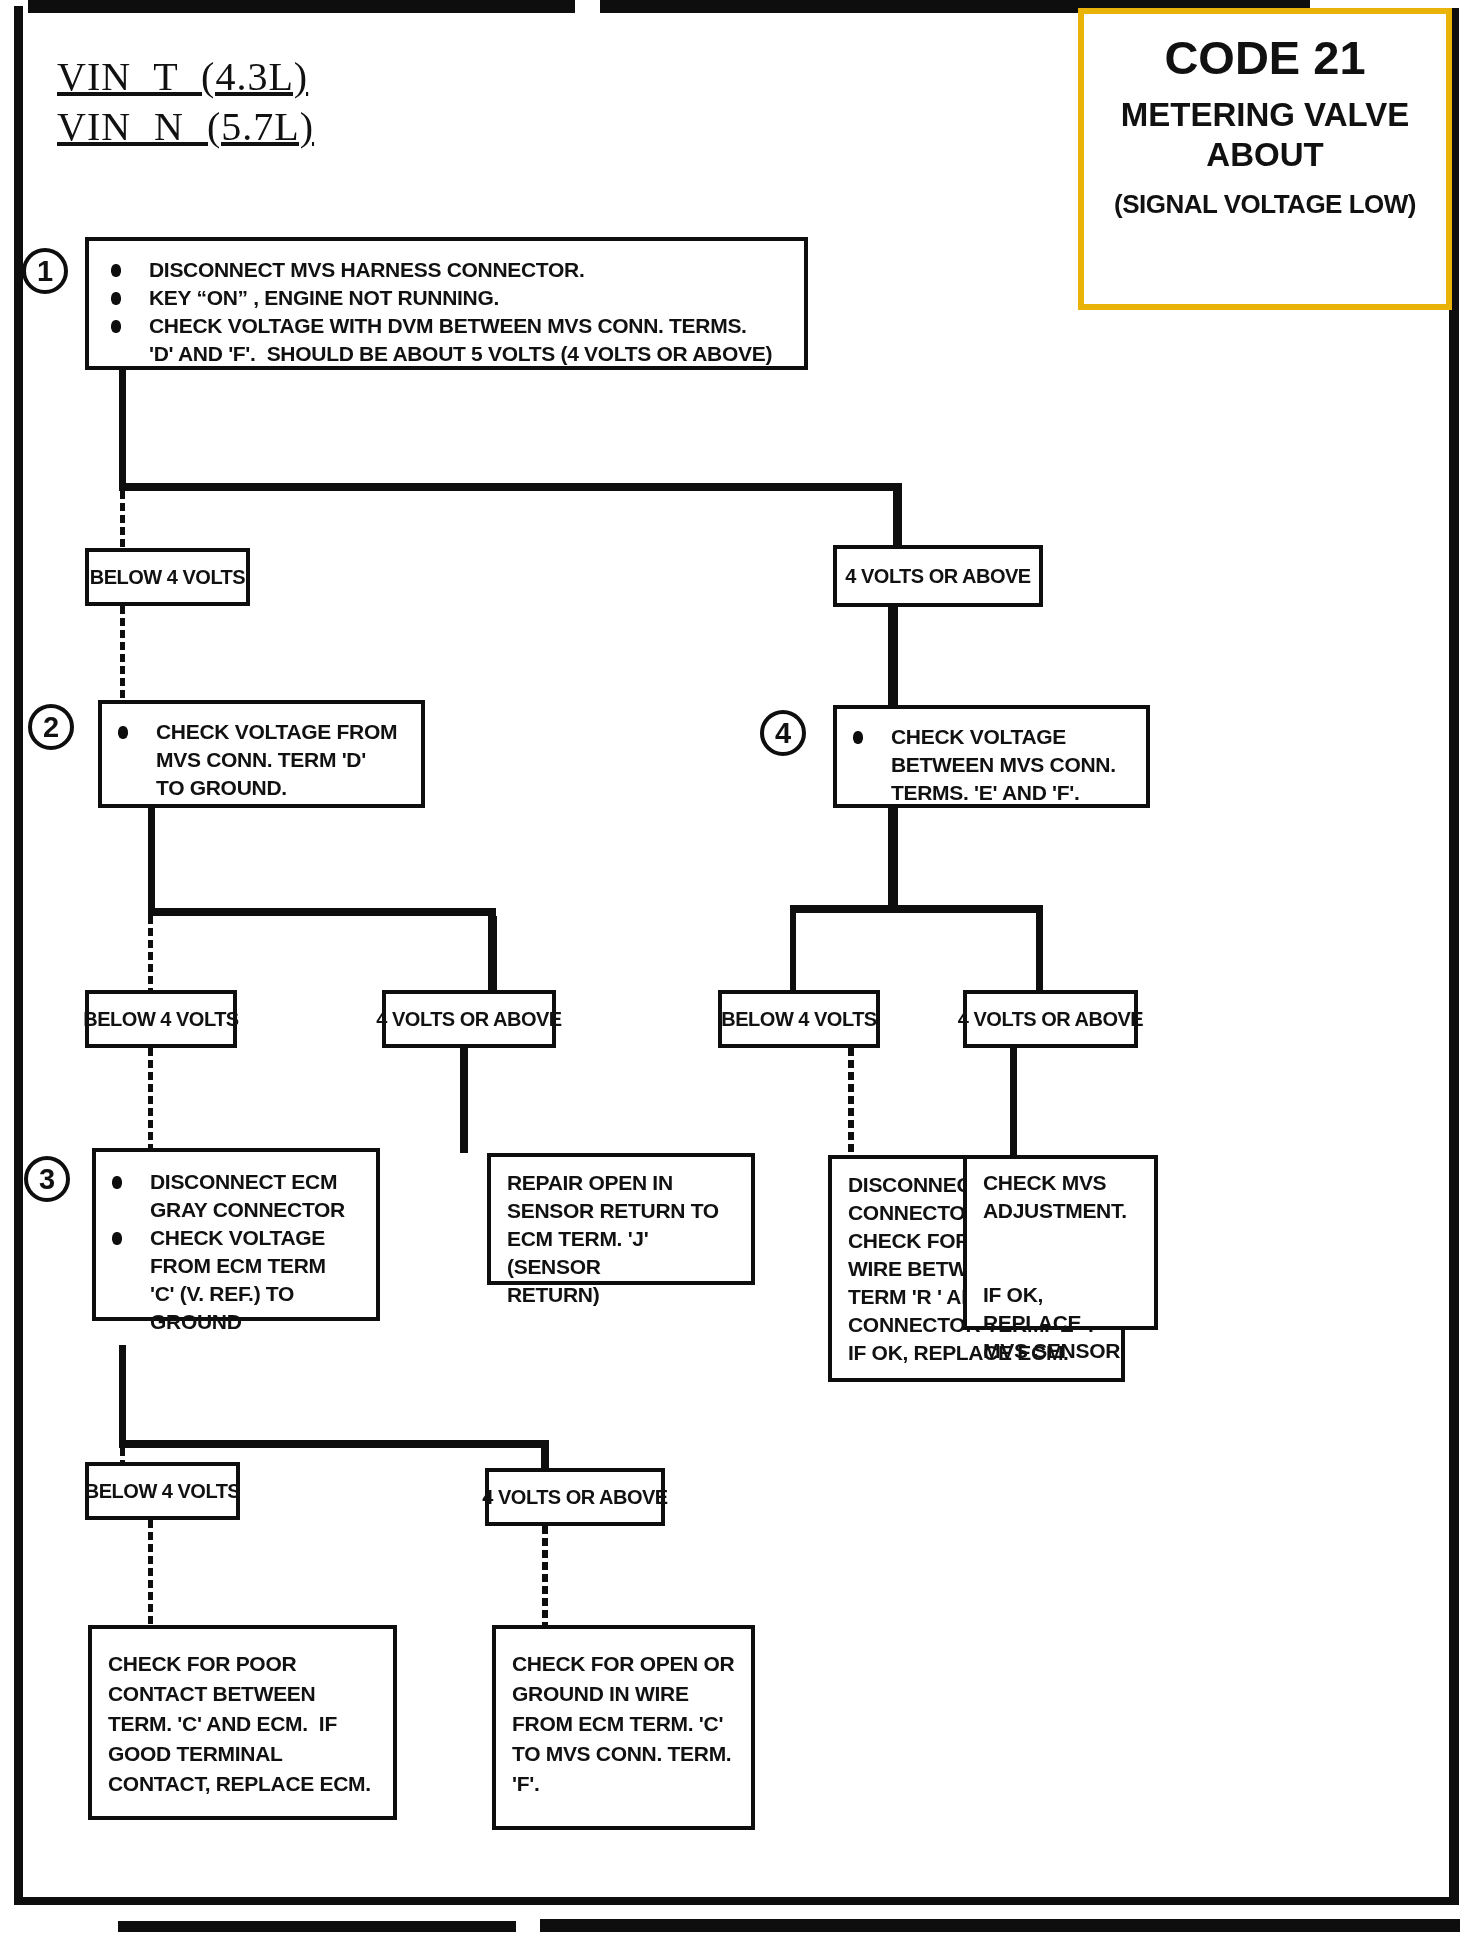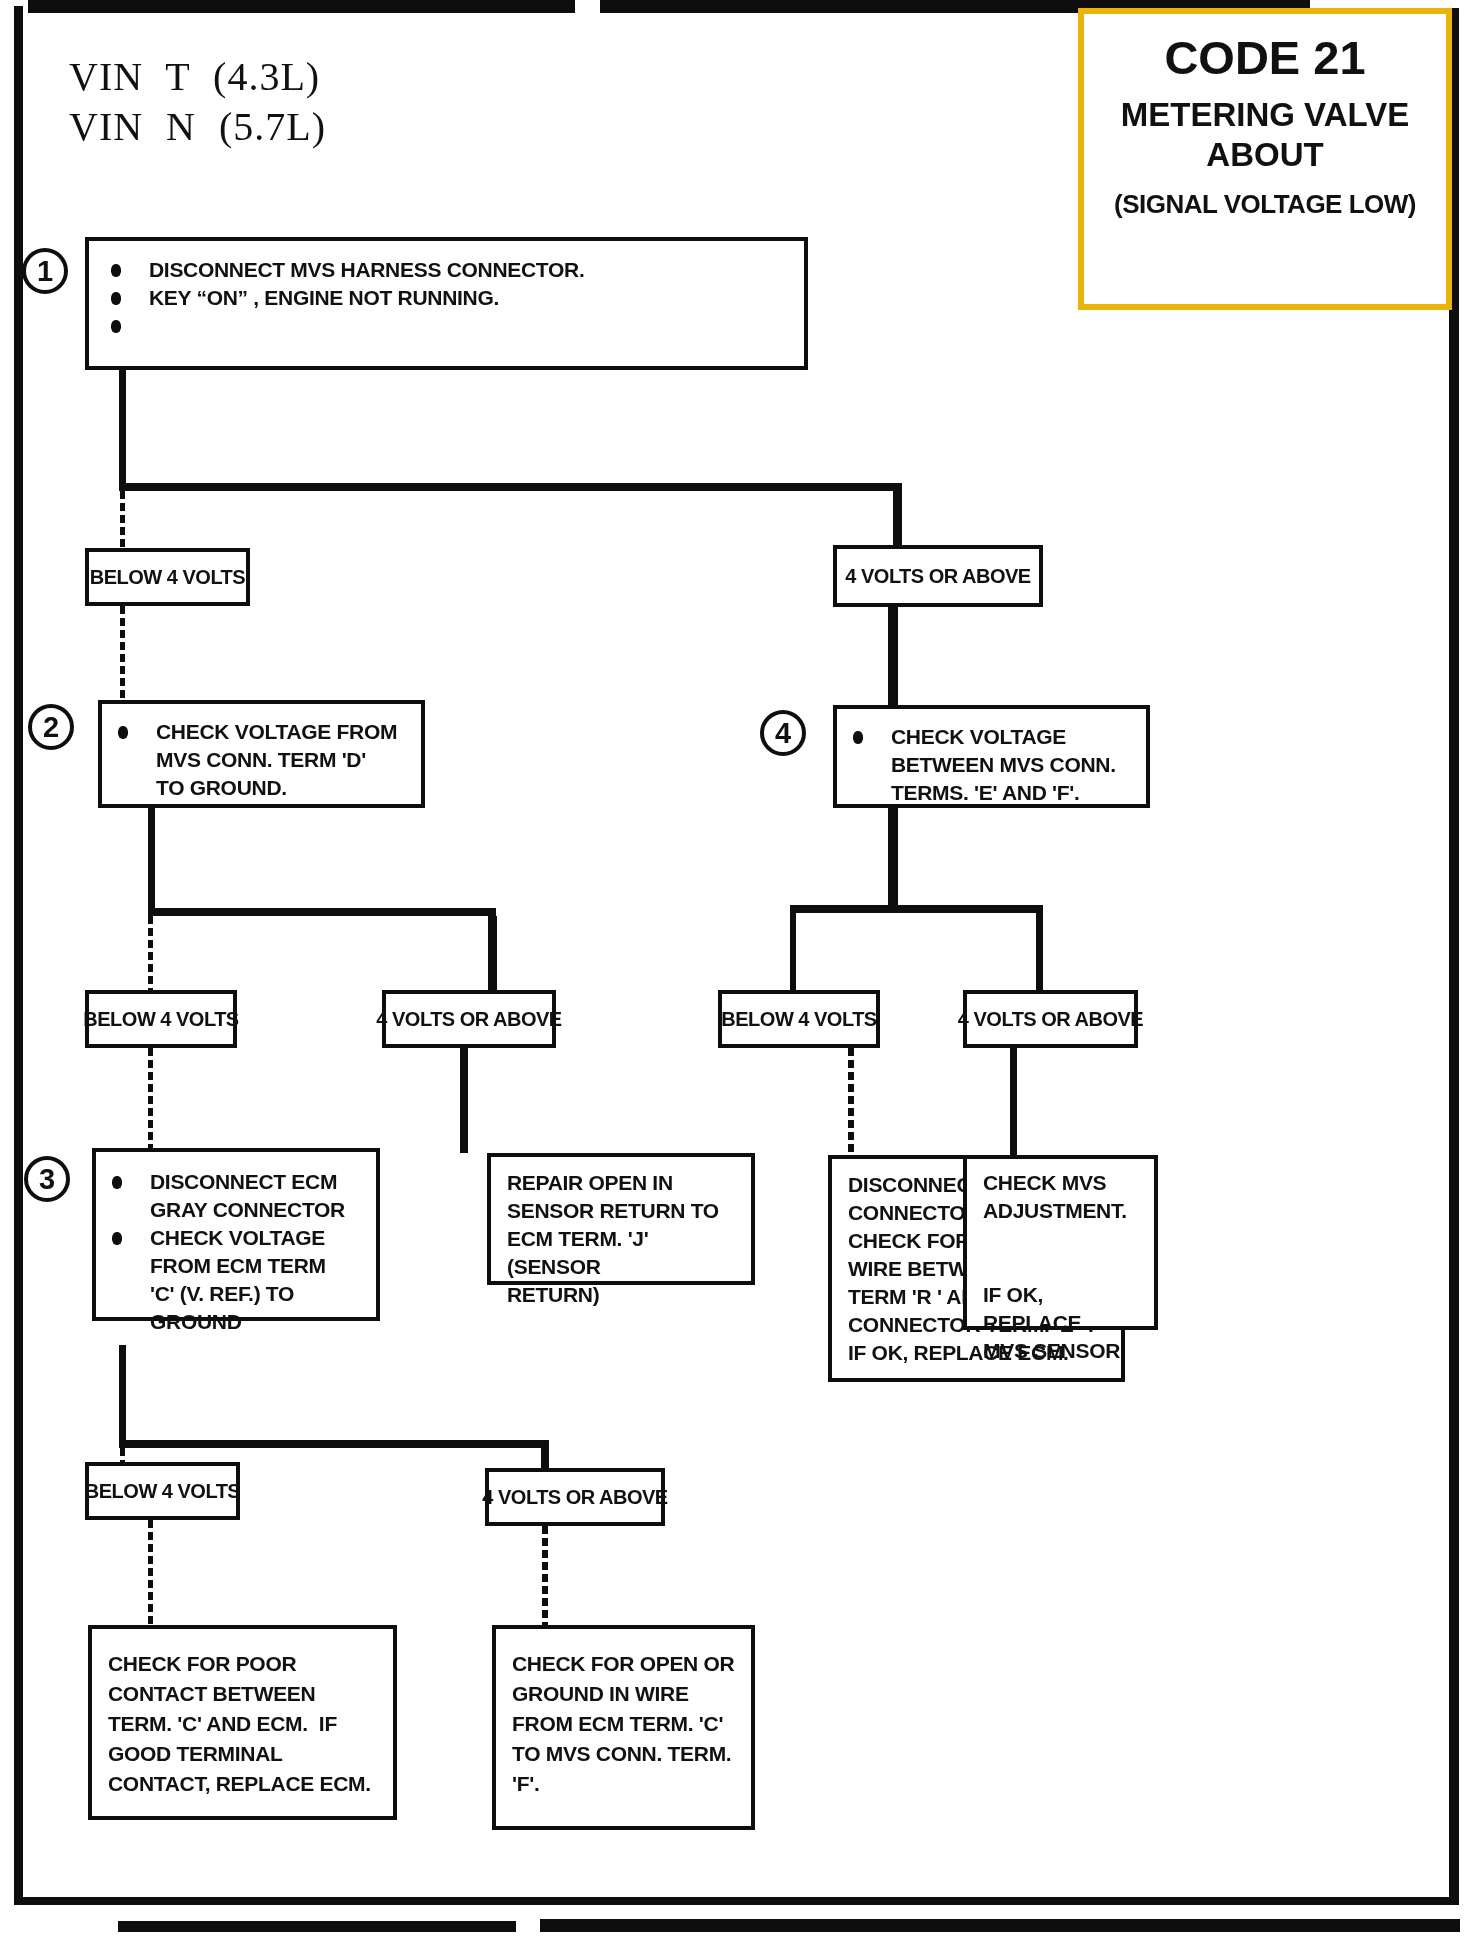--- a/index.html
+++ b/index.html
@@ -5,23 +5,23 @@
   html,body{margin:0;padding:0;background:#e8e8e8;}
   #canvas{
     position:relative;width:1472px;height:1936px;margin:0 auto;
     background:#ffffff;color:#111;overflow:hidden;
     font-family:"Liberation Sans",sans-serif;
   }
   
   .bar{position:absolute;background:#0e0e0e;}
   
   .vin{
-    position:absolute;left:69px;top:52px;
+    position:absolute;left:57px;top:52px;
     font-family:"Liberation Serif",serif;font-size:40px;line-height:50px;
-    word-spacing:12px;letter-spacing:1px;white-space:pre-wrap;
+    word-spacing:12px;letter-spacing:1px;white-space:pre-wrap;text-decoration:underline;
   }
   .titlebox{
     position:absolute;left:1078px;top:8px;width:374px;height:302px;
     background:#fff;border:6px solid #eab308;box-sizing:border-box;
     text-align:center;font-weight:bold;
   }
   .titlebox .code{font-size:47px;letter-spacing:0px;margin-top:16px;}
   .titlebox .tname{font-size:33px;line-height:40px;margin-top:10px;white-space:pre-line;}
   .titlebox .tsub{font-size:26px;margin-top:14px;letter-spacing:-0.5px;text-align:center;}
   
@@ -76,20 +76,22 @@
     <div class="brow">
       <span class="bdot"></span>
       <span class="btext">DISCONNECT MVS HARNESS CONNECTOR.</span>
     </div>
     <div class="brow">
       <span class="bdot"></span>
       <span class="btext">KEY “ON” , ENGINE NOT RUNNING.</span>
     </div>
     <div class="brow">
       <span class="bdot"></span>
+      <span class="btext">CHECK VOLTAGE WITH DVM BETWEEN MVS CONN. TERMS.
+'D' AND 'F'.  SHOULD BE ABOUT 5 VOLTS (4 VOLTS OR ABOVE)</span>
     </div>
   </div>
 
   <div class="lv" style="left:119px;top:370px;width:7px;height:113px"></div>
   <div class="lh" style="left:119px;top:483px;width:783px;height:8px"></div>
   <div class="ld" style="left:120px;top:491px;width:5px;height:57px"></div>
   <div class="lv" style="left:893px;top:491px;width:9px;height:54px"></div>
 
   <div class="decision" style="left:85px;top:548px;width:165px;height:58px">
     <span>BELOW 4 VOLTS</span>

